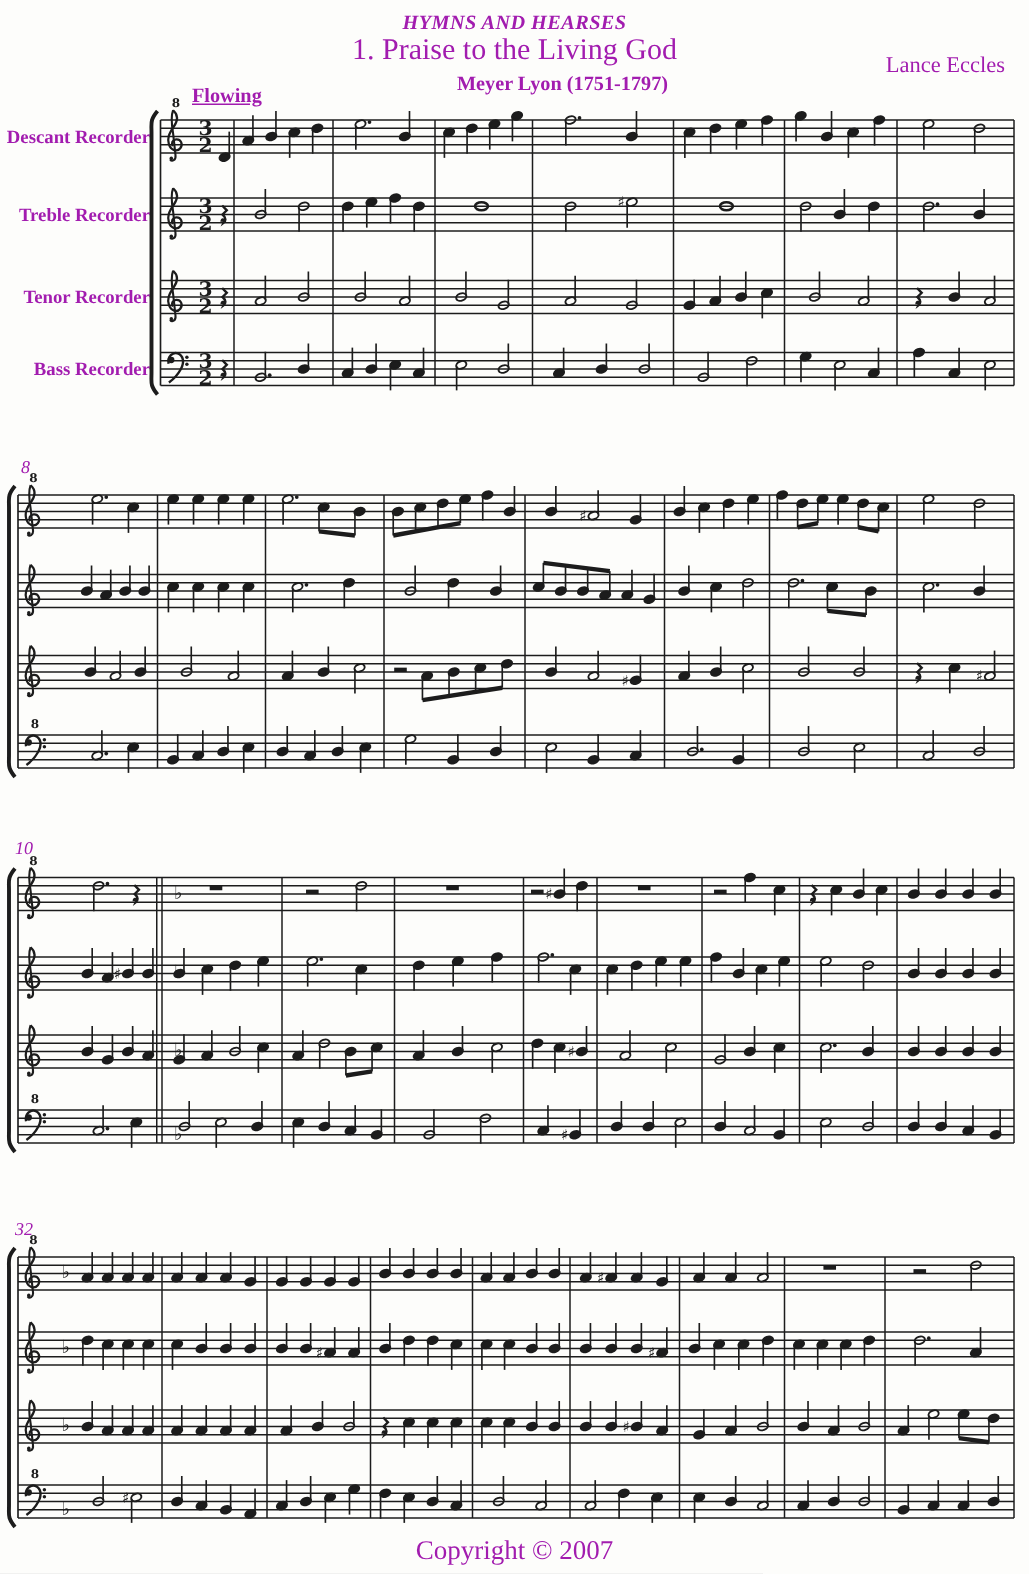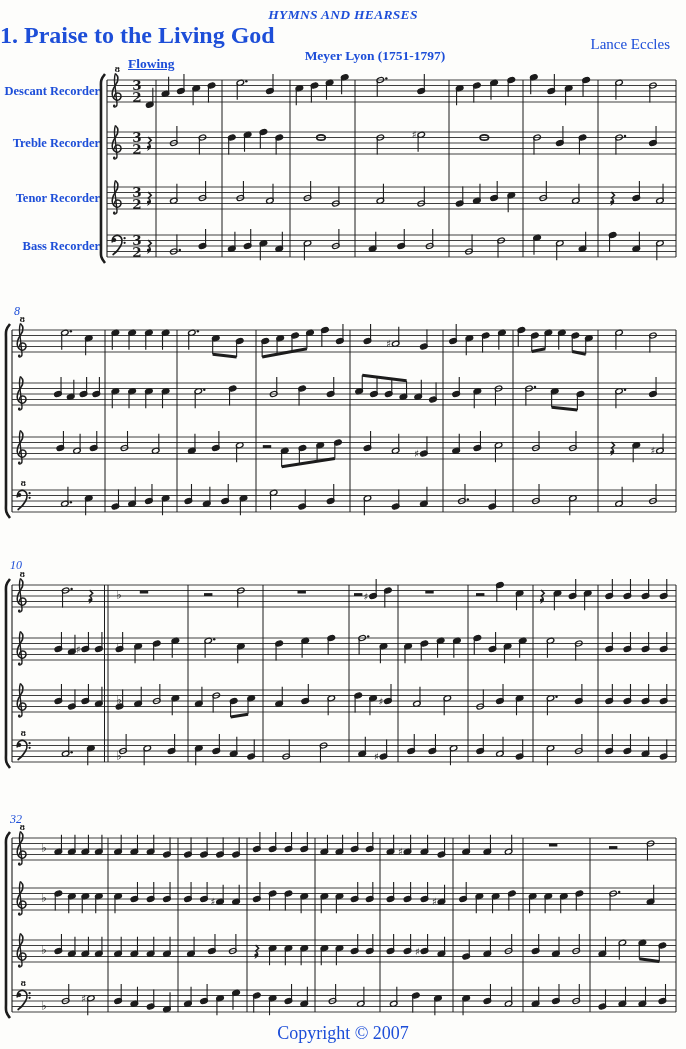--- a/index.html
+++ b/index.html
@@ -1,20 +1,20 @@
 <!DOCTYPE html>
 <html><head>
 <meta charset="utf-8">
 <style>
   html,body{margin:0;padding:0;background:#e8e8e8;}
   #page{position:relative;width:686px;height:1049px;background:#fdfdfb;overflow:hidden;
-        font-family:"Liberation Serif","DejaVu Serif",serif;color:#1d4ed8;}
+        font-family:"Liberation Serif","DejaVu Serif",serif;color:#a21caf;}
   .abs{position:absolute;}
   #series-title{top:7px;left:0;width:100%;text-align:center;font-size:13.5px;font-weight:bold;font-style:italic;letter-spacing:.3px;}
-  #piece-title{top:22px;left:0;width:100%;text-align:left;font-size:24px;font-weight:bold;}
+  #piece-title{top:22px;left:0;width:100%;text-align:center;font-size:20px;font-weight:normal;}
   #composer-line{top:48px;left:0;width:100%;text-align:center;font-size:13.5px;font-weight:bold;margin-left:32px;}
   #author-credit{top:36px;right:16px;font-size:15px;}
   #tempo-marking{top:56px;left:128px;font-size:13.5px;font-weight:bold;text-decoration:underline;}
   .inst-label{right:586px;width:300px;text-align:right;font-size:12.5px;font-weight:bold;white-space:nowrap;}
   .measure-no{font-size:12px;font-style:italic;}
   #footer-copyright{top:1023px;left:0;width:100%;text-align:center;font-size:18px;}
   svg{position:absolute;top:0;left:0;}
 </style>
 </head>
 <body>

